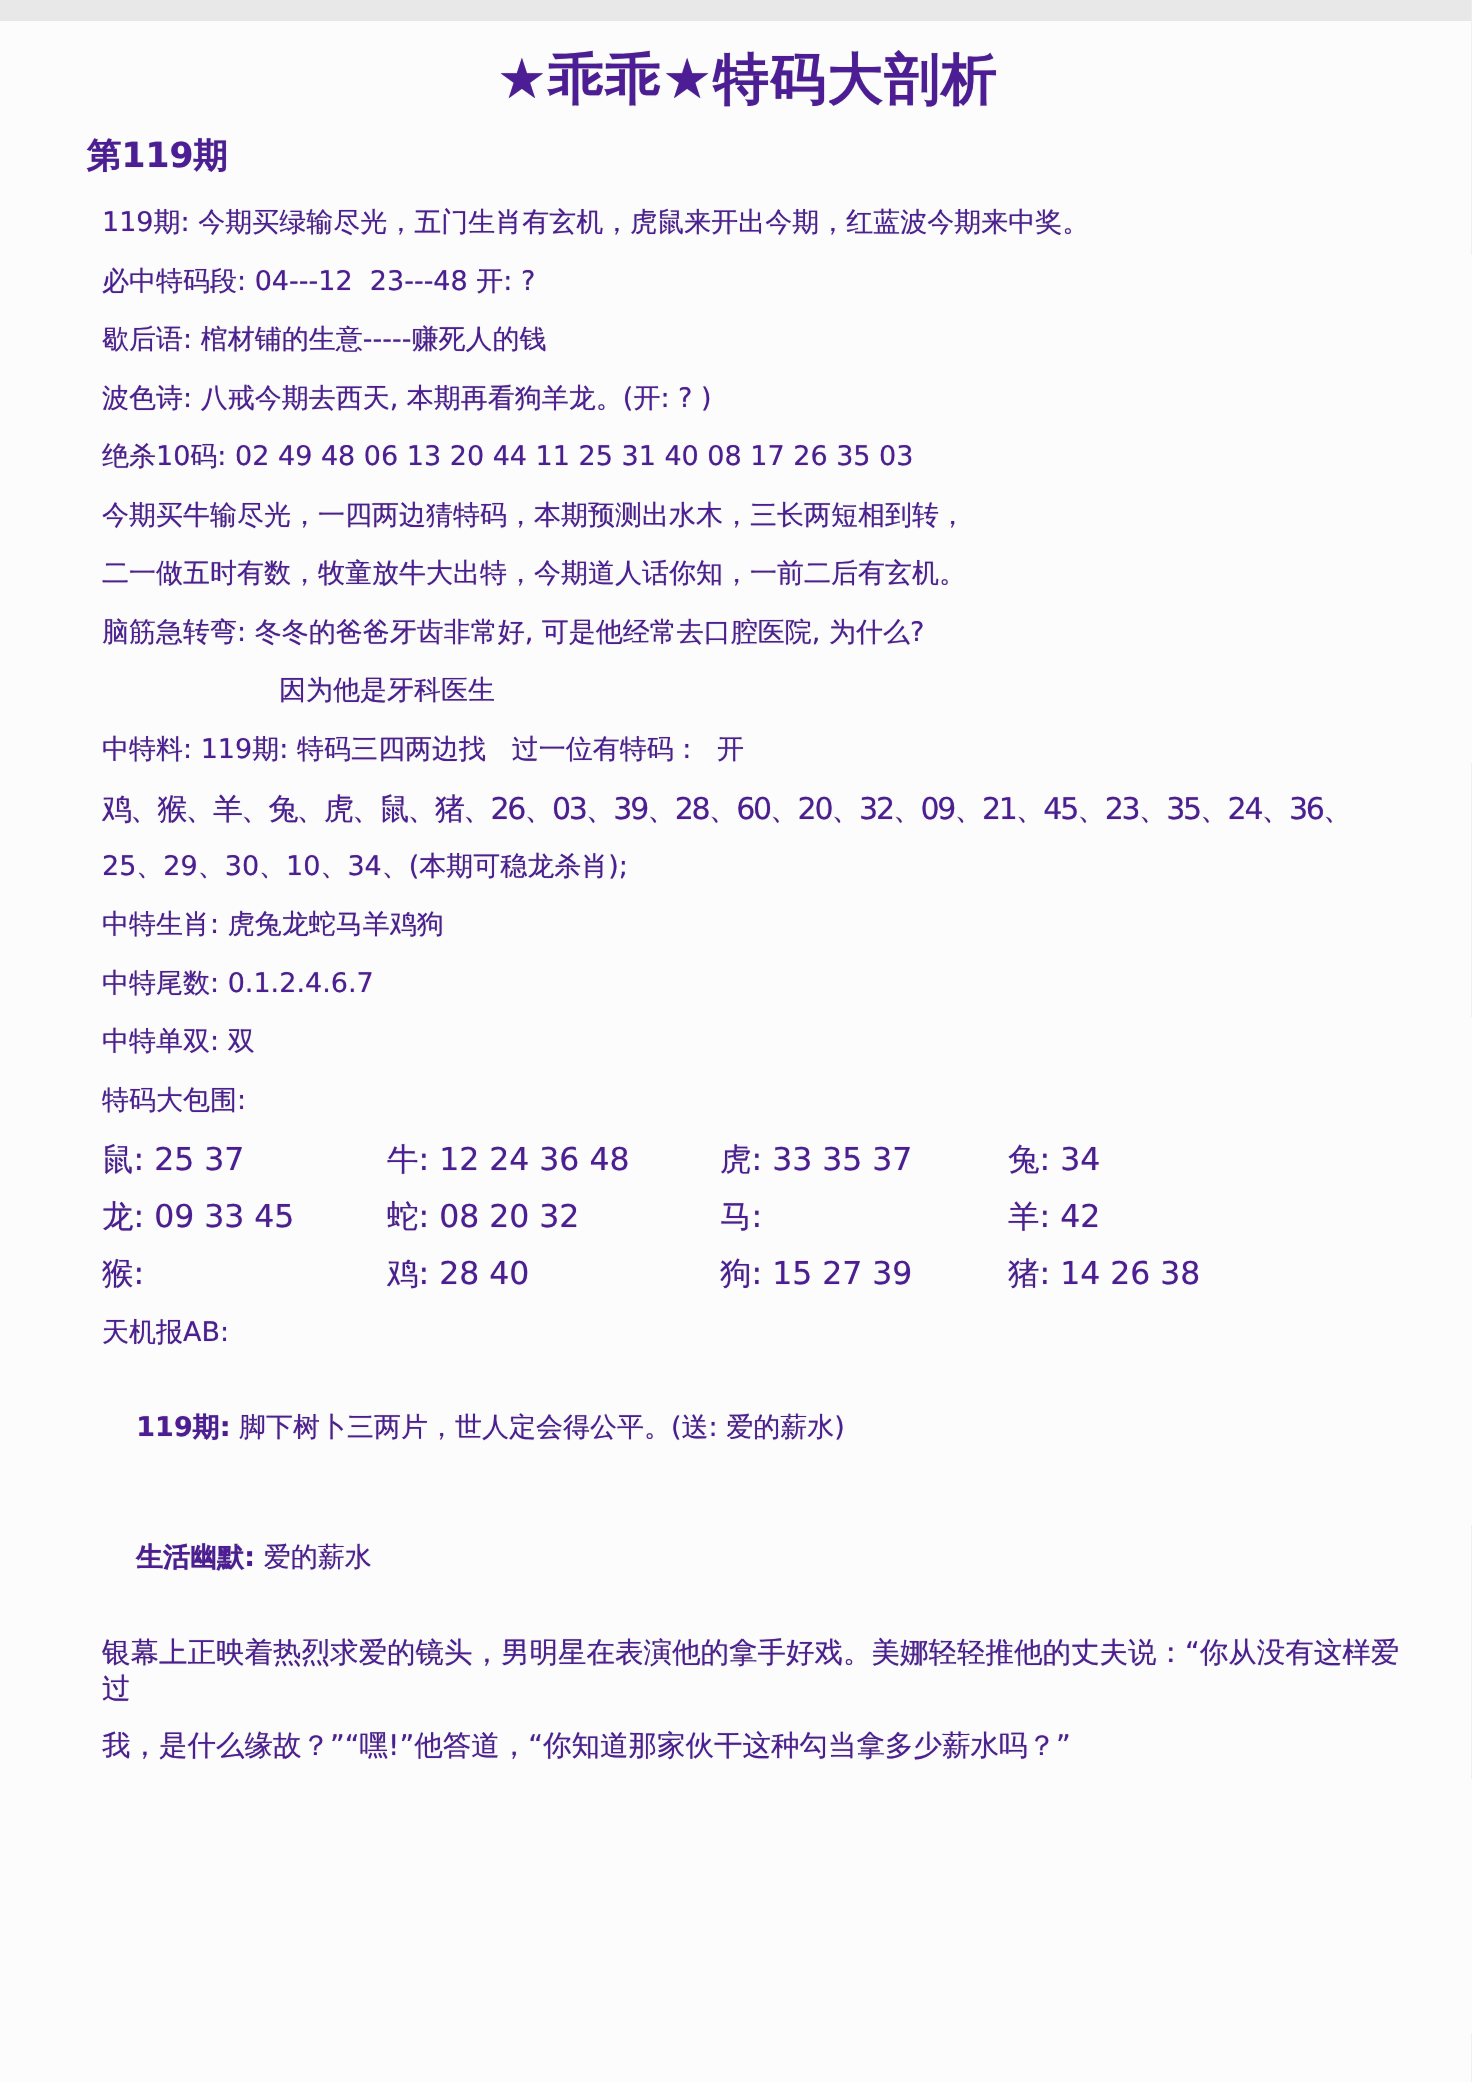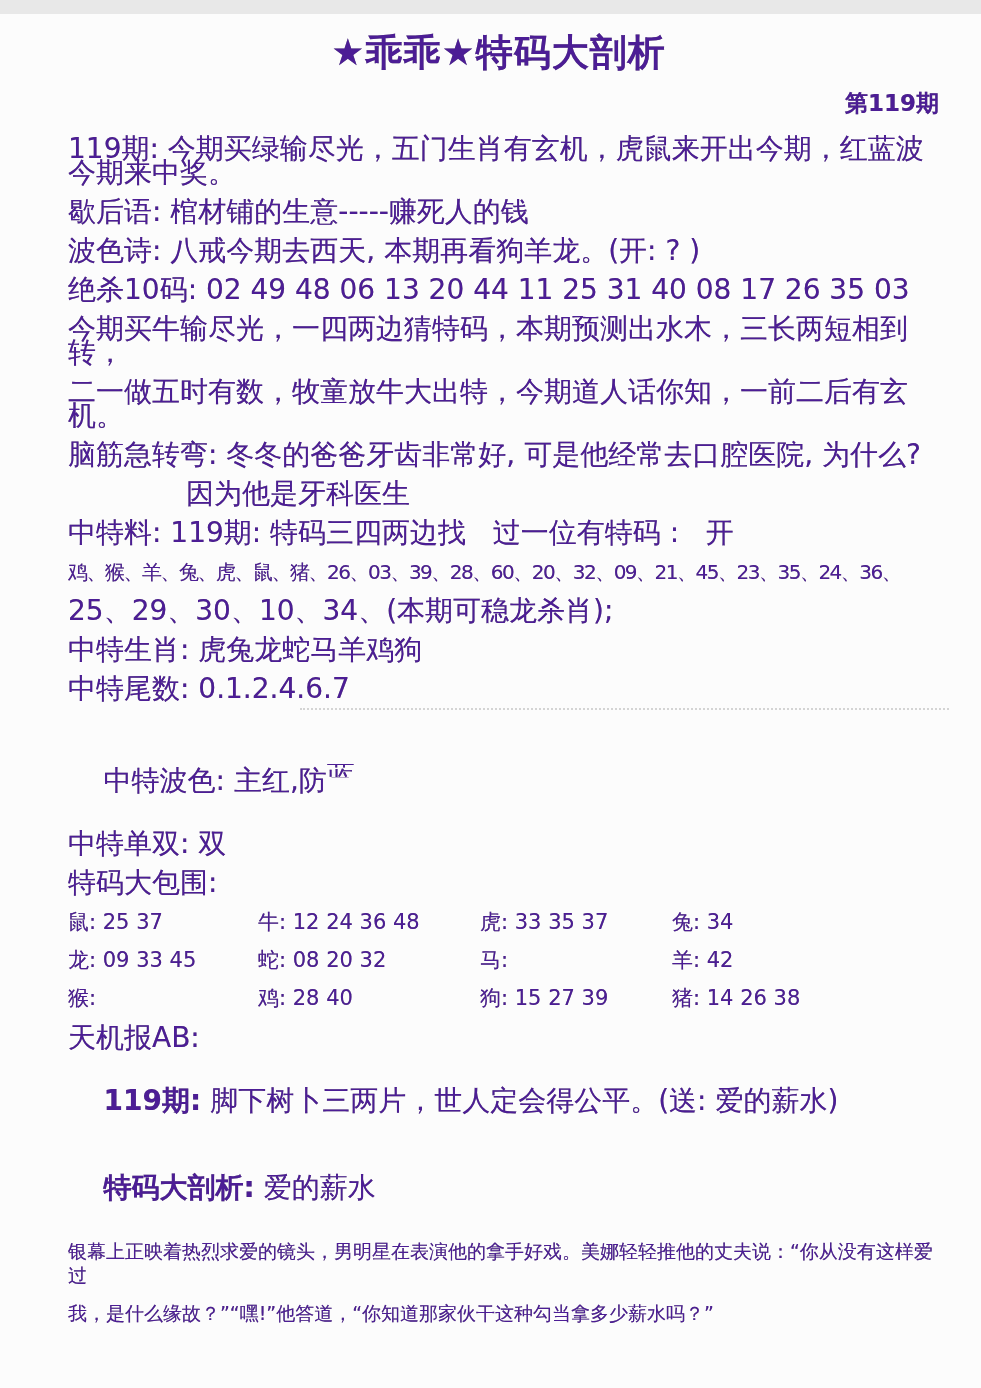--- a/index.html
+++ b/index.html
@@ -16,27 +16,27 @@
     overflow:hidden;
   }
   .title {
     text-align:center;
     font-size:37px;
     font-weight:bold;
     letter-spacing:1px;
     margin:2px 0 10px -10px;
   }
   .issue {
-    text-align:right;
+    text-align:left;
     font-size:23px;
     font-weight:bold;
     margin:0 0 18px -10px;
   }
   .line {
-    font-size:28px;
+    font-size:18px;
     line-height:24px;
     margin-bottom:15px;
     white-space:pre-wrap;
   }
   .indent { margin-left:118px; }
   .squeeze { letter-spacing:-1.5px; font-size:20px; }
   .bold { font-weight:bold; }
   .wave-line { position:relative; }
   .scan-dots {
     position:absolute;
@@ -70,37 +70,34 @@
 </style>
 </head>
 <body>
 
 <div class="page">
 
   <div class="title">★乖乖★特码大剖析</div>
   <div class="issue">第119期</div>
 
   <div class="line">119期: 今期买绿输尽光，五门生肖有玄机，虎鼠来开出今期，红蓝波今期来中奖。</div>
+  <div class="line">必中特码段: 04---12  23---48 开: ?</div>
   <div class="line">歇后语: 棺材铺的生意-----赚死人的钱</div>
   <div class="line">波色诗: 八戒今期去西天, 本期再看狗羊龙。(开: ? )</div>
   <div class="line">绝杀10码: 02 49 48 06 13 20 44 11 25 31 40 08 17 26 35 03</div>
   <div class="line">今期买牛输尽光，一四两边猜特码，本期预测出水木，三长两短相到转，</div>
   <div class="line">二一做五时有数，牧童放牛大出特，今期道人话你知，一前二后有玄机。</div>
   <div class="line">脑筋急转弯: 冬冬的爸爸牙齿非常好, 可是他经常去口腔医院, 为什么?</div>
   <div class="line indent">因为他是牙科医生</div>
   <div class="line">中特料: 119期: 特码三四两边找   过一位有特码 :   开</div>
   <div class="line squeeze">鸡、猴、羊、兔、虎、鼠、猪、26、03、39、28、60、20、32、09、21、45、23、35、24、36、</div>
   <div class="line">25、29、30、10、34、(本期可稳龙杀肖);</div>
   <div class="line">中特生肖: 虎兔龙蛇马羊鸡狗</div>
   <div class="line">中特尾数: 0.1.2.4.6.7</div>
 
-  <div class="line wave-line">
-    <div class="scan-dots"></div>
-    <span>中特波色: 主红,防</span><span class="clip-half">蓝</span>
-  </div>
 
   <div class="line">中特单双: 双</div>
 
   <div class="line">特码大包围:</div>
 
   <div class="grid">
     <div><span>鼠:</span><span> 25 37</span></div>
     <div><span>牛:</span><span> 12 24 36 48</span></div>
     <div><span>虎:</span><span> 33 35 37</span></div>
     <div><span>兔:</span><span> 34</span></div>
@@ -116,19 +113,19 @@
     <div><span>猪:</span><span> 14 26 38</span></div>
   </div>
 
   <div class="line">天机报AB:</div>
 
   <div class="line">
     <span class="bold">119期:</span><span> 脚下树卜三两片，世人定会得公平。(送: 爱的薪水)</span>
   </div>
 
   <div class="line">
-    <span class="bold">特码大剖析:</span><span> 爱的薪水</span>
+    <span class="bold">生活幽默:</span><span> 爱的薪水</span>
   </div>
 
   <div class="small-line">银幕上正映着热烈求爱的镜头，男明星在表演他的拿手好戏。美娜轻轻推他的丈夫说：“你从没有这样爱过</div>
   <div class="small-line">我，是什么缘故？”“嘿!”他答道，“你知道那家伙干这种勾当拿多少薪水吗？”</div>
 
 </div>
 
 </body></html>

